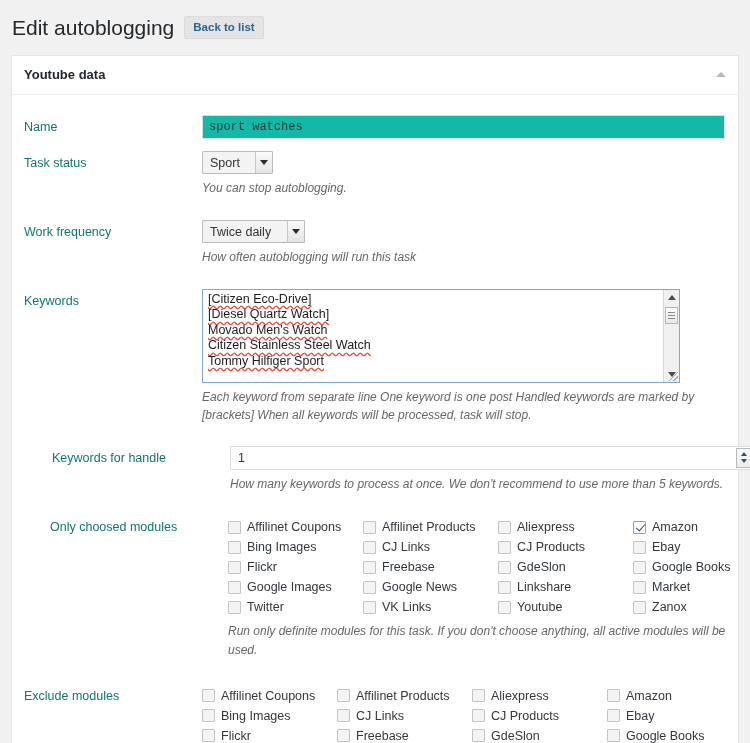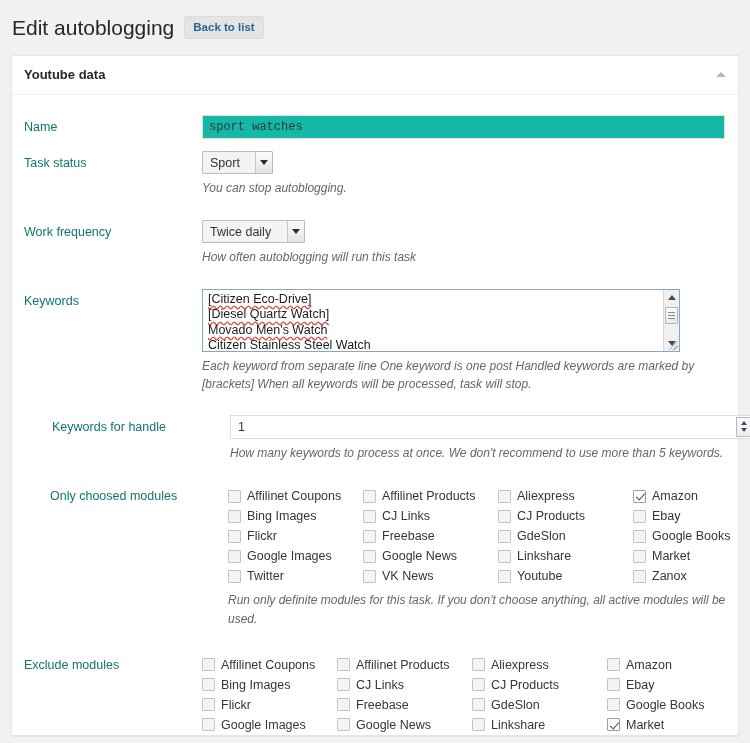--- a/index.html
+++ b/index.html
@@ -162,21 +162,21 @@
     border-top: 5px solid #2c2c2c;
     display: block;
   }
   #sel-status .sel-text { min-width: 52px; }
   #sel-freq  .sel-text { min-width: 84px; }
 
   
   .textarea-outer {
     position: relative;
     width: 478px;
-    height: 63px;
+    height: 94px;
     border: 1px solid #7ea8d0;
     background: #fff;
     overflow: hidden;
   }
   .textarea-lines {
     padding: 2px 4px 0 5px;
     font-size: 12.5px;
     line-height: 15.6px;
     color: #1b1b1b;
   }
@@ -489,21 +489,21 @@
             <div class="module-item">
               <span class="cbox"></span>
               <span>Market</span>
             </div>
             <div class="module-item">
               <span class="cbox"></span>
               <span>Twitter</span>
             </div>
             <div class="module-item">
               <span class="cbox"></span>
-              <span>VK News</span>
+              <span>VK Links</span>
             </div>
             <div class="module-item">
               <span class="cbox"></span>
               <span>Youtube</span>
             </div>
             <div class="module-item">
               <span class="cbox"></span>
               <span>Zanox</span>
             </div>
           </div>

